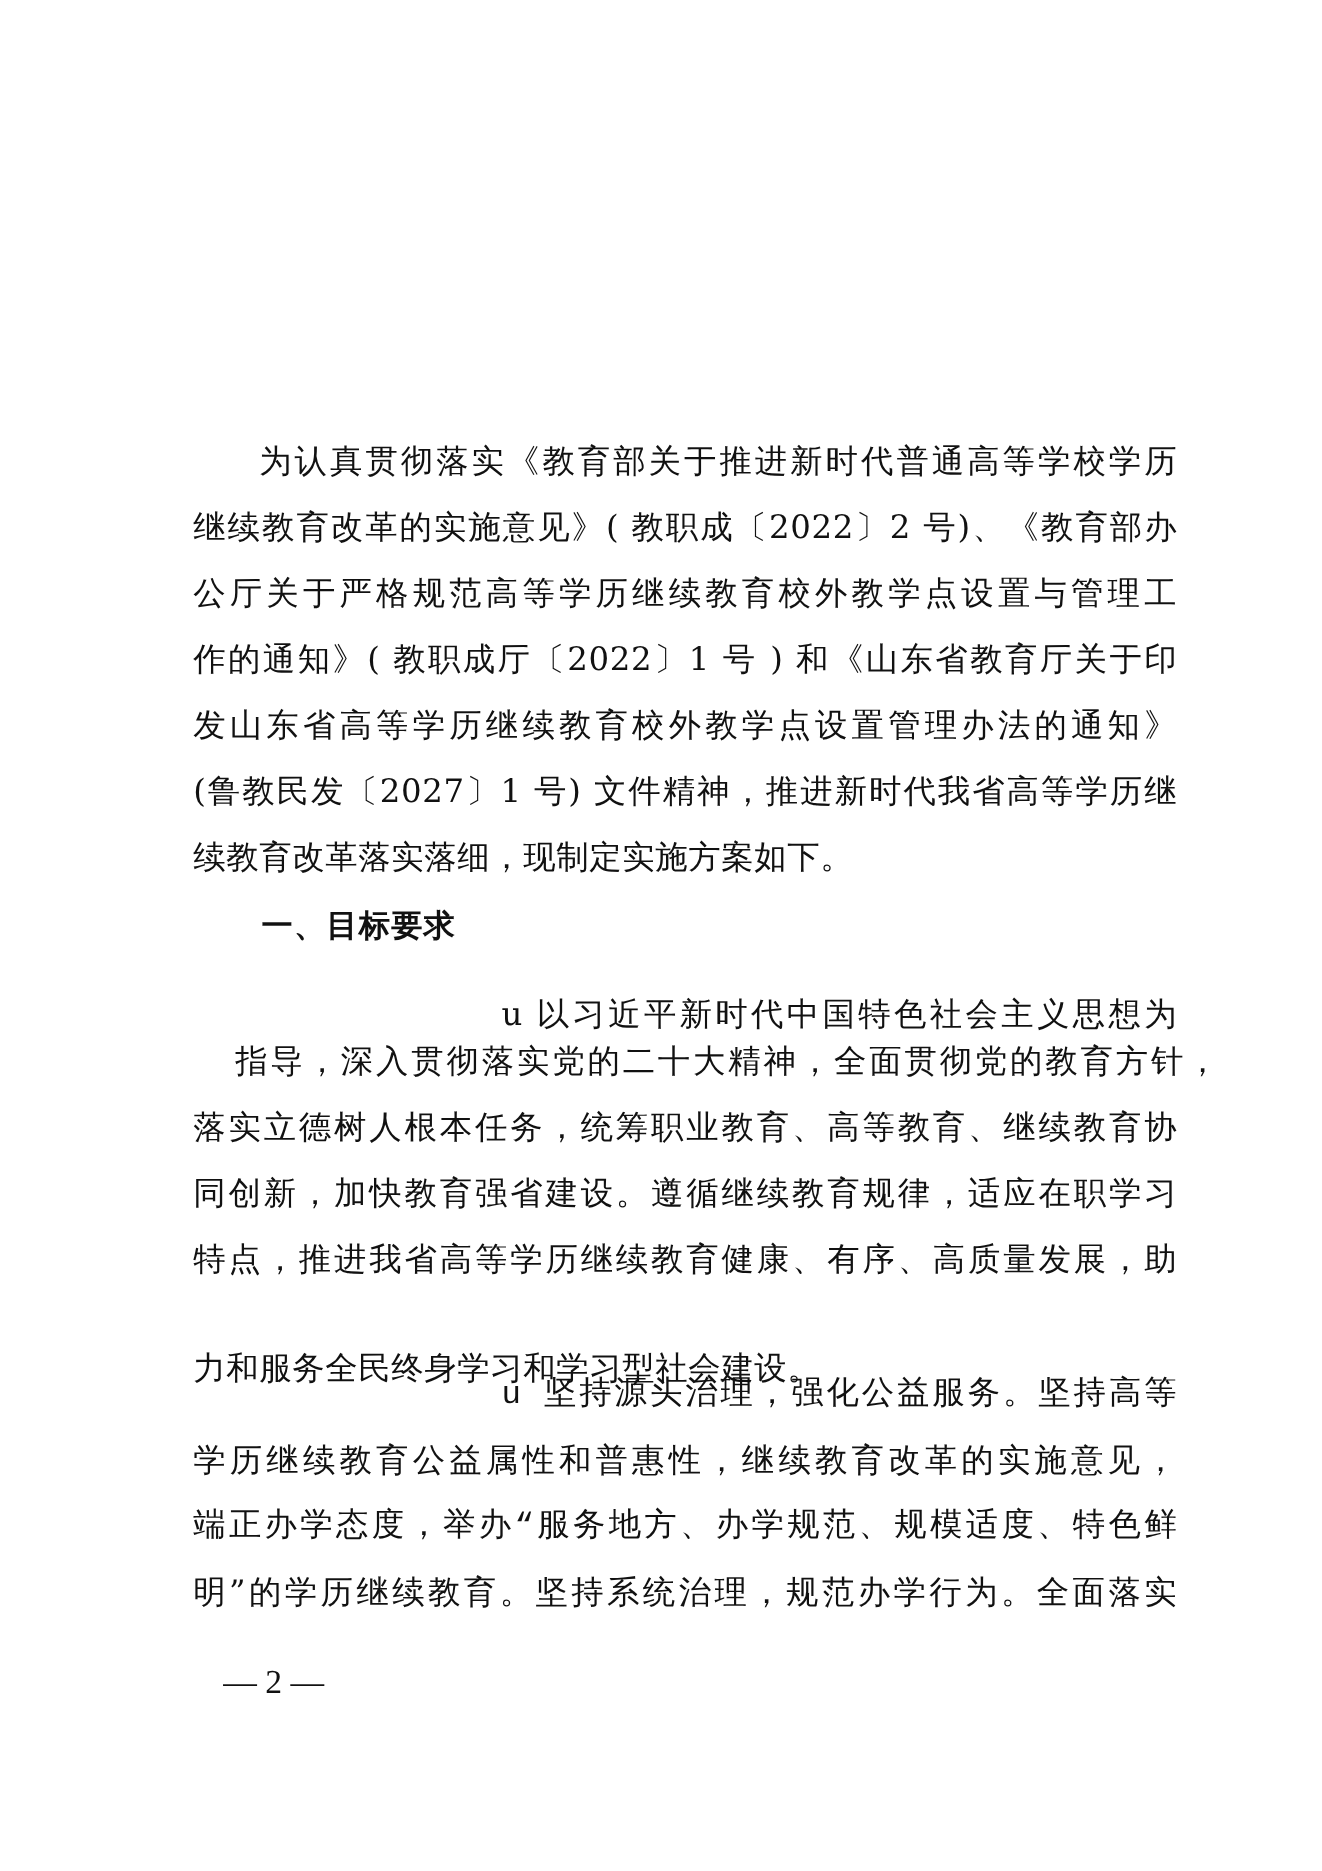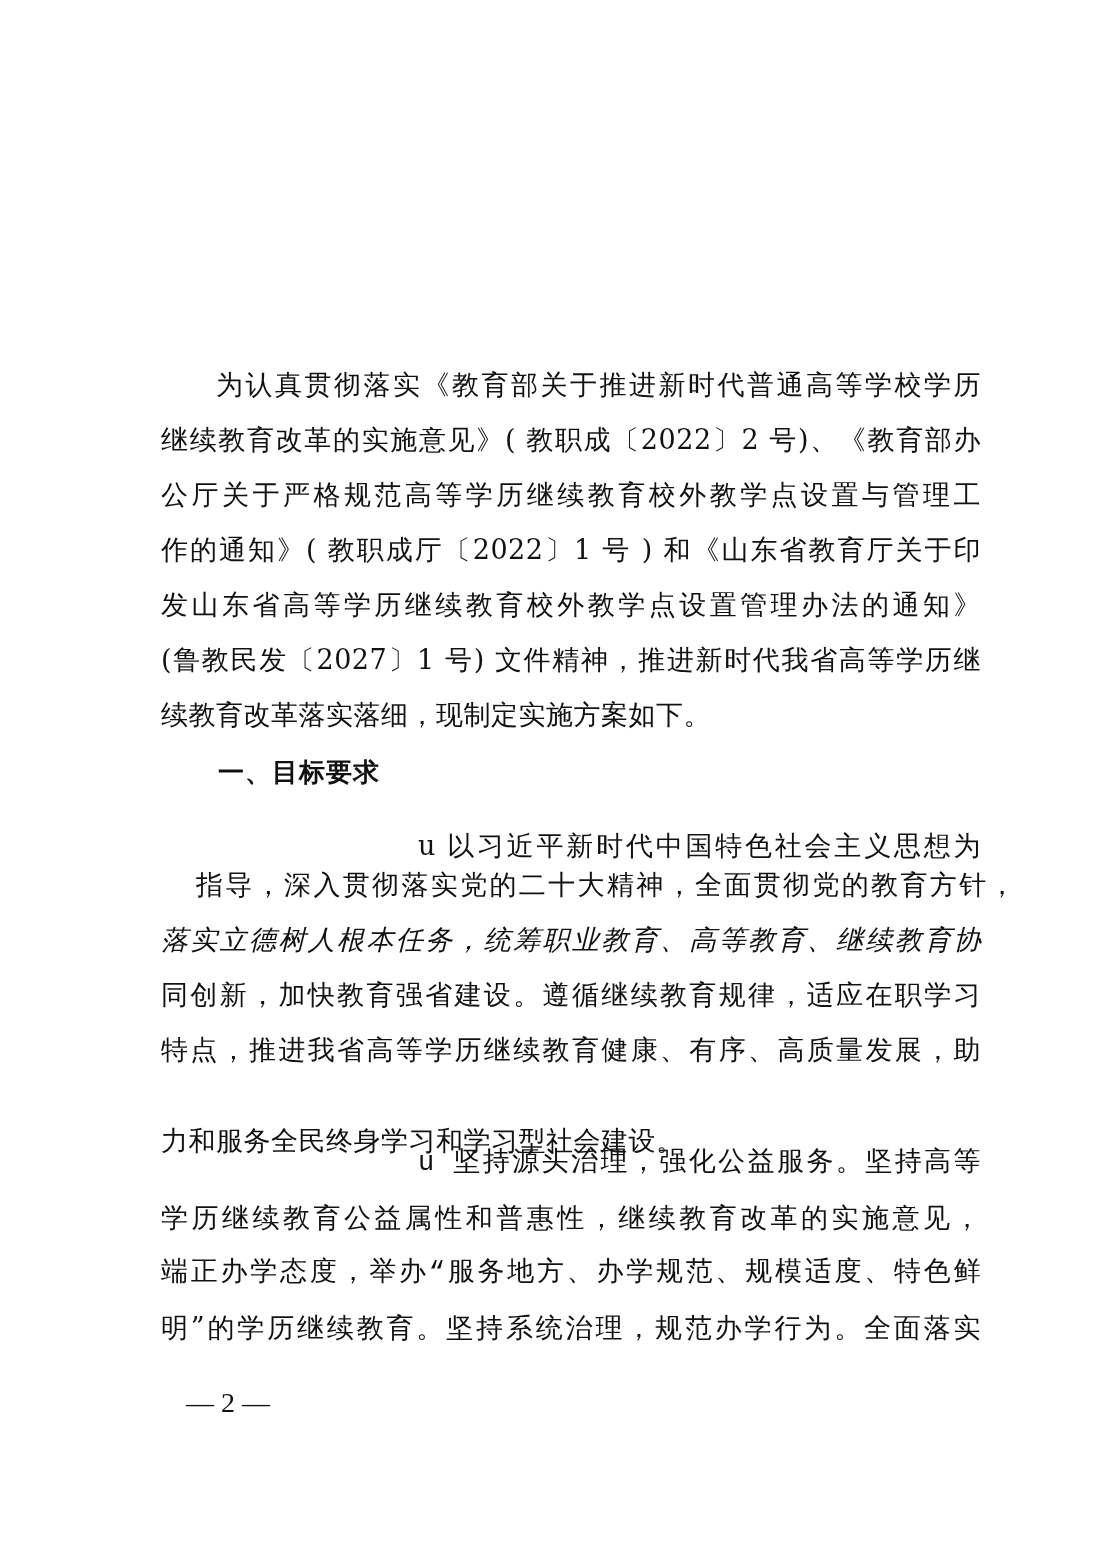--- a/index.html
+++ b/index.html
@@ -72,21 +72,21 @@
     <div class="line" style="top:585px;">发山东省高等学历继续教育校外教学点设置管理办法的通知》</div>
     <div class="line" style="top:640px;">(鲁教民发〔2027〕1 号) 文件精神，推进新时代我省高等学历继</div>
     <div class="line last" style="top:695px;">续教育改革落实落细，现制定实施方案如下。</div>
   </div>
 
   <div class="heading" style="top:752px;text-align:center;">一、目标要求</div>
 
   <div>
     <div class="line indent-bullet" style="top:810px;margin-top:16px;">u 以习近平新时代中国特色社会主义思想为</div>
     <div class="line" style="top:865px;margin-left:35px;">指导，深入贯彻落实党的二十大精神，全面贯彻党的教育方针，</div>
-    <div class="line" style="top:920px;font-style:italic;">落实立德树人根本任务，统筹职业教育、高等教育、继续教育协</div>
+    <div class="line" style="top:920px;">落实立德树人根本任务，统筹职业教育、高等教育、继续教育协</div>
     <div class="line" style="top:975px;">同创新，加快教育强省建设。遵循继续教育规律，适应在职学习</div>
     <div class="line" style="top:1030px;">特点，推进我省高等学历继续教育健康、有序、高质量发展，助</div>
     <div class="line last" style="top:1085px;margin-top:36px;">力和服务全民终身学习和学习型社会建设。</div>
   </div>
 
   <div>
     <div class="line indent-bullet" style="top:1143px;font-family:Liberation Mono, monospace;">u 坚持源头治理，强化公益服务。坚持高等</div>
     <div class="line" style="top:1198px;">学历继续教育公益属性和普惠性，继续教育改革的实施意见，</div>
     <div class="line" style="top:1253px;font-family:Liberation Mono, monospace;">端正办学态度，举办“服务地方、办学规范、规模适度、特色鲜</div>
     <div class="line" style="top:1308px;">明”的学历继续教育。坚持系统治理，规范办学行为。全面落实</div>

